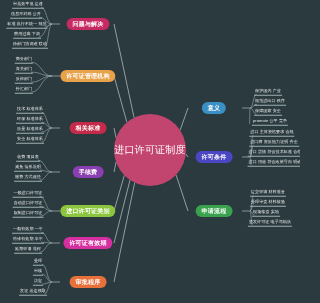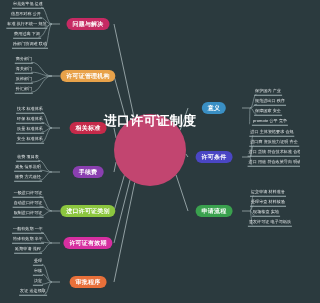--- a/index.html
+++ b/index.html
@@ -18,23 +18,23 @@
     transform:translate(-50%,-50%);
     white-space:nowrap;
     color:#ffffff;
     text-align:center;
     box-sizing:border-box;
   }
 
   
   .central{
     border-radius:50%;
-    display:flex;justify-content:center;
-    font-size:13px;
-    font-weight:bold;
+    display:flex;align-items:center;justify-content:center;
+    font-size:10px;
+    font-weight:normal;
     letter-spacing:.2px;
     line-height:1;
   }
 
   
   .branch{
     border-radius:9px;
     padding:3px 6px;
     font-size:6px;
     font-weight:bold;

